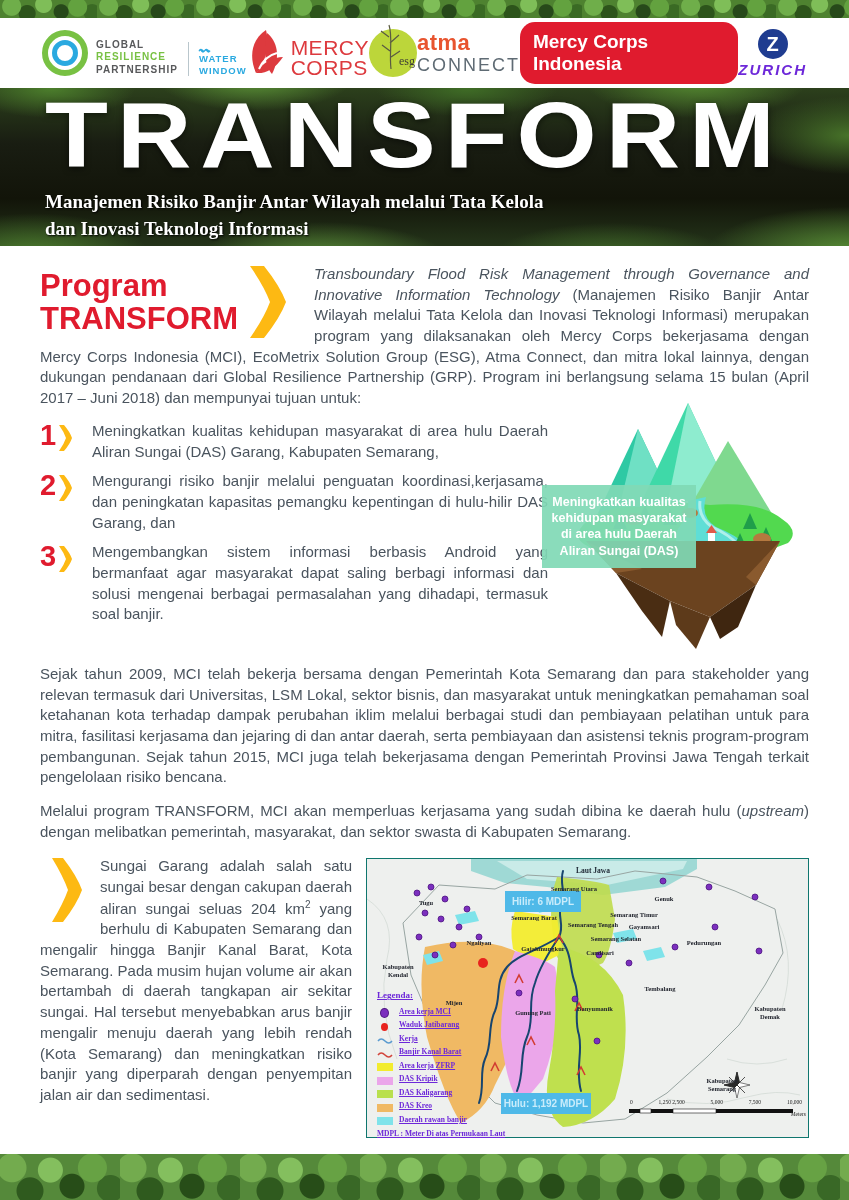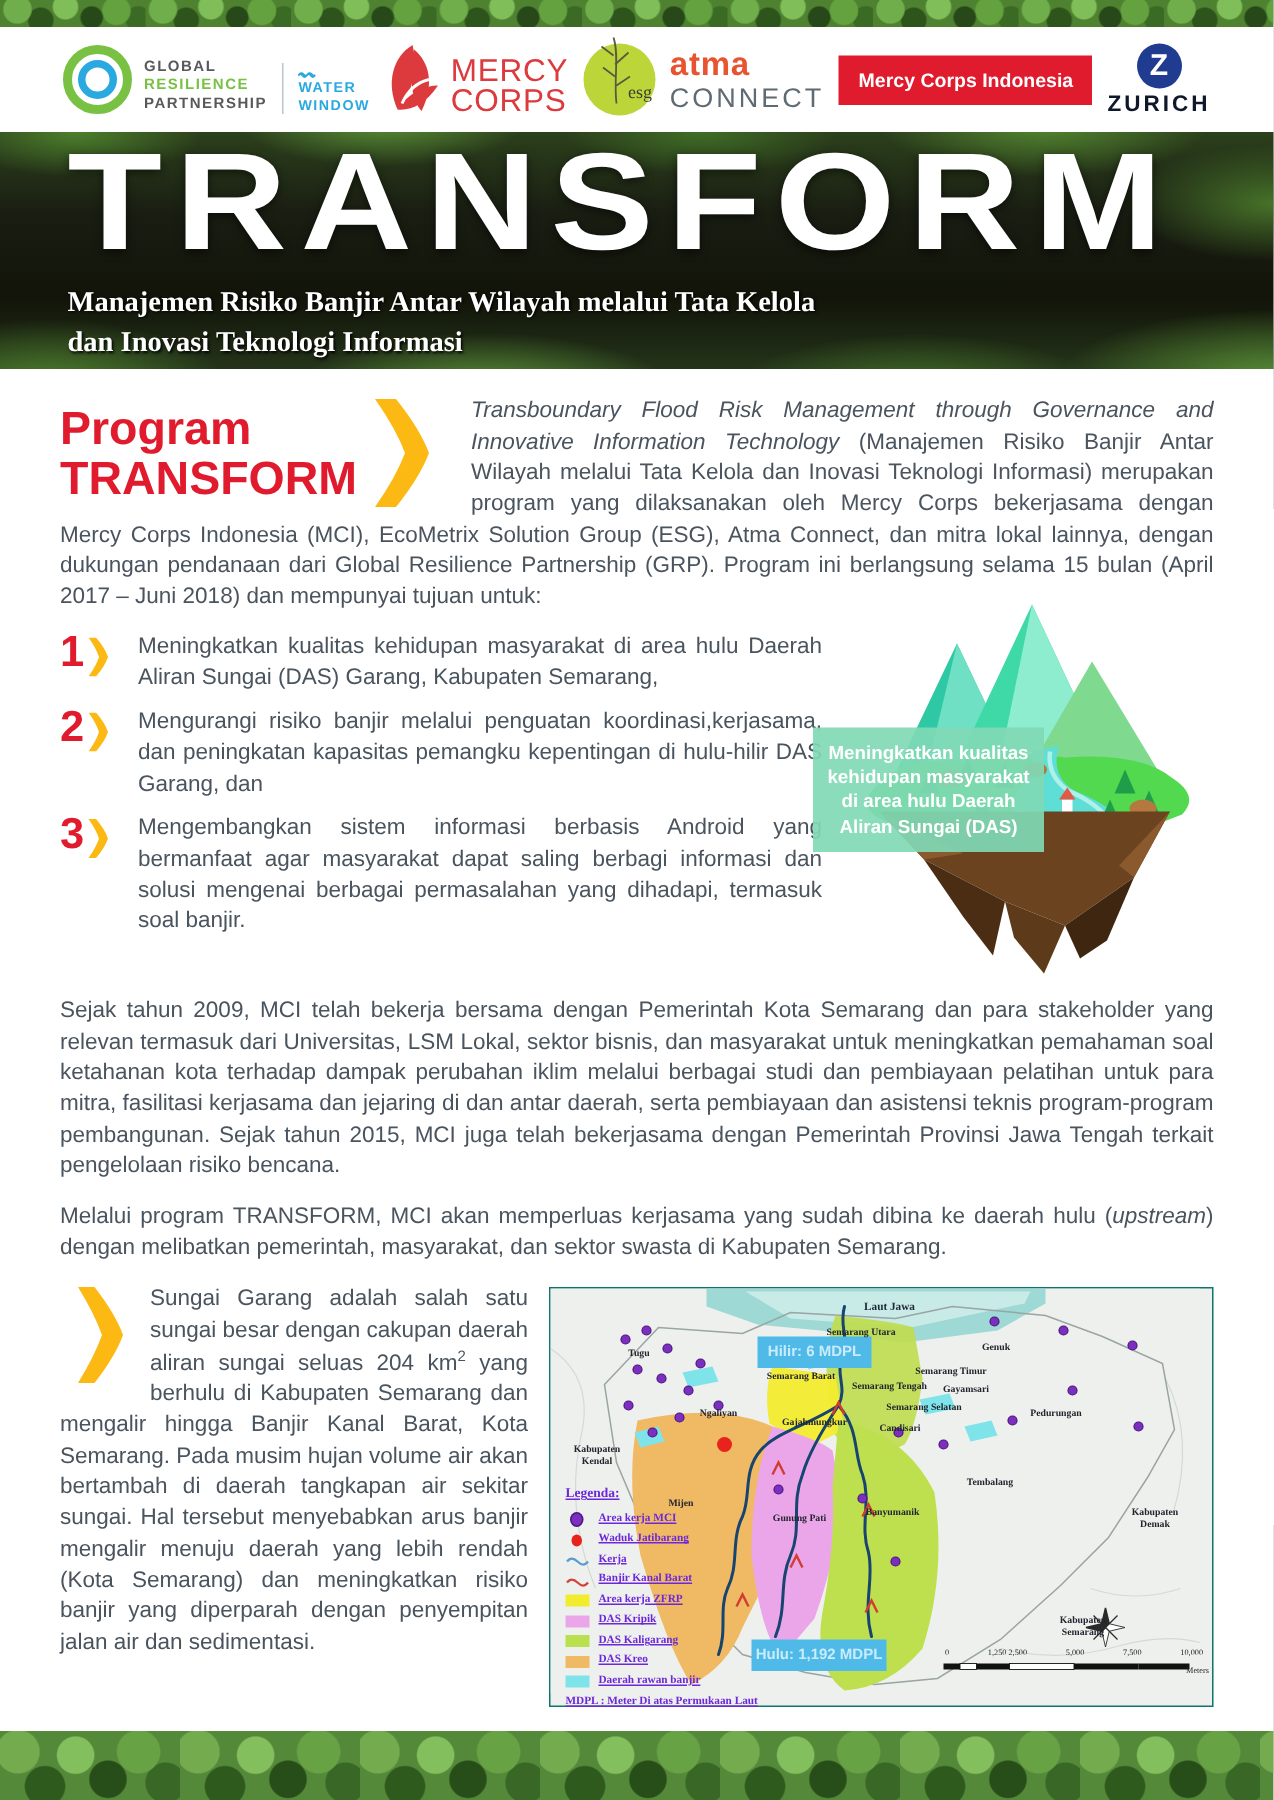--- a/index.html
+++ b/index.html
@@ -40,24 +40,24 @@
   .grp-text .g2 { color:#78c143; }
   .grp-div { width:1px; height:34px; background:#b9c6cc; margin:0 10px; }
   .ww { color:#2aa9e0; font-size:9.5px; font-weight:bold; letter-spacing:1px; line-height:1.2; text-align:left; }
   .ww-wave { display:block; color:#2aa9e0; font-size:11px; line-height:6px; }
   .mc-text { margin-left:6px; color:#dd3a3e; font-weight:normal; font-size:21px; line-height:0.92; letter-spacing:0.5px; }
   .esg-circle { position:relative; width:48px; height:48px; border-radius:50%; background:#bcd63a; }
   .esg-txt { position:absolute; right:2px; bottom:8px; font-family:"Liberation Serif", serif; color:#3c3c34; font-size:12px; }
   .atma { line-height:1; }
   .atma .a1 { color:#e8542f; font-weight:bold; font-size:22px; letter-spacing:0.5px; }
   .atma .a2 { color:#5f6b74; font-size:18px; letter-spacing:2px; margin-top:2px; }
-  .mci-box { background:#e01b2e; color:#fff; font-weight:bold; font-size:13px; padding:9px 13px; }
+  .mci-box { background:#e01b2e; color:#fff; font-weight:bold; font-size:19px; padding:9px 13px;border-radius:15px; }
   .zurich { text-align:center; }
   .z-circle { width:30px; height:30px; margin:0 auto; border-radius:50%; background:#1f3c90; color:#fff; font-weight:bold; font-size:20px; line-height:30px; text-align:center; }
-  .z-name { color:#0f172a; font-weight:bold; font-size:15px; letter-spacing:2px; margin-top:2px; }
+  .z-name { color:#6d28d9; font-weight:bold; font-size:15px; letter-spacing:2px; margin-top:2px;font-style:italic; }
 
   
   .banner { position:relative; height:158px; padding:4px 0 0 45px; overflow:hidden;
     background-color:#171c10;
     background-image:
       radial-gradient(ellipse 130px 46px at 6% 0%, #4c7f2c, transparent 65%),
       radial-gradient(ellipse 150px 50px at 30% -6%, #5d9638, transparent 65%),
       radial-gradient(ellipse 140px 44px at 55% 0%, #3f6d26, transparent 65%),
       radial-gradient(ellipse 170px 56px at 82% -4%, #558a31, transparent 65%),
       radial-gradient(ellipse 150px 60px at 100% 30%, #477329, transparent 65%),

